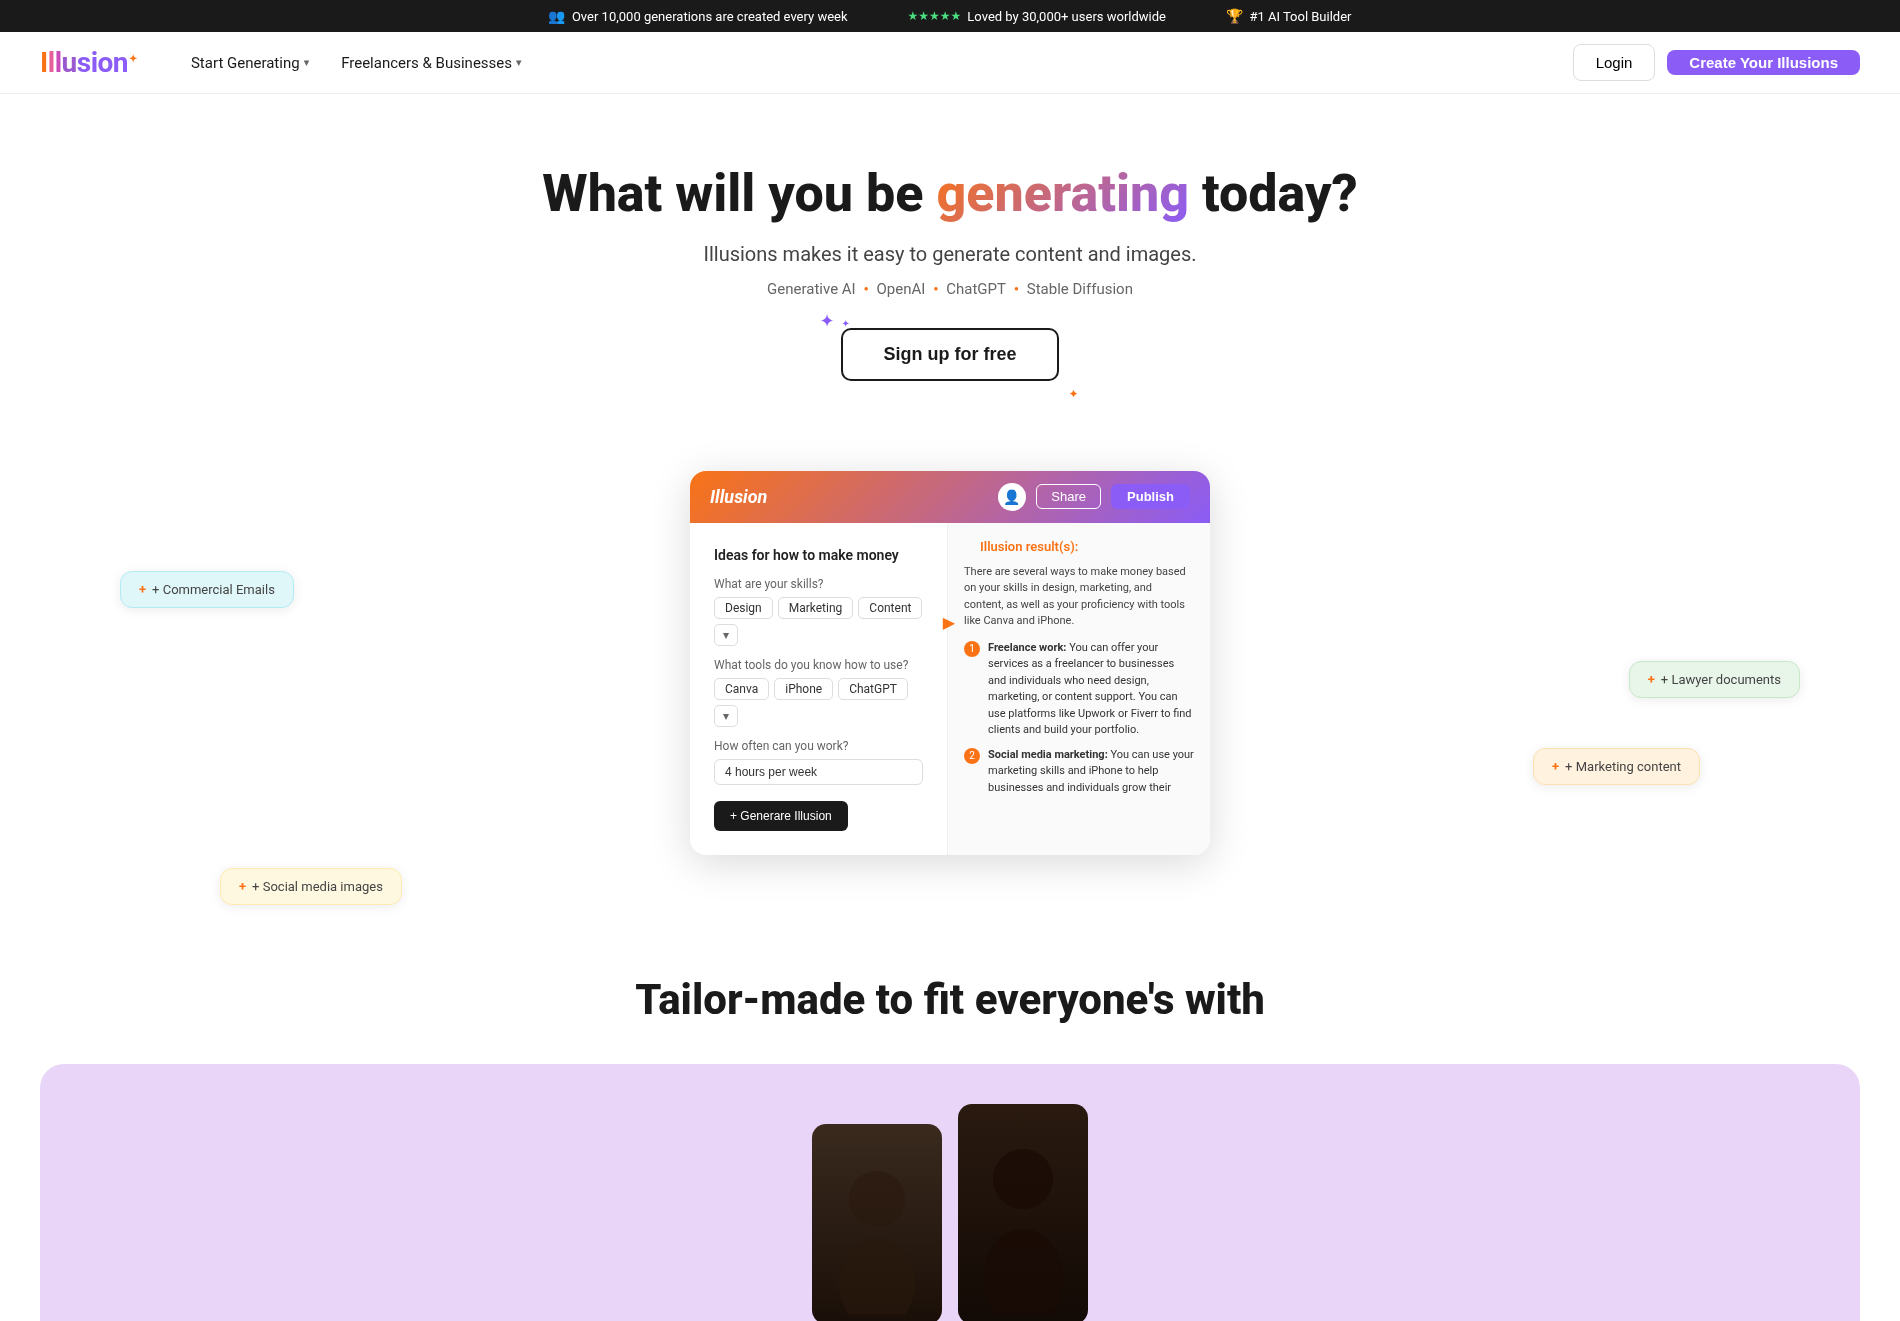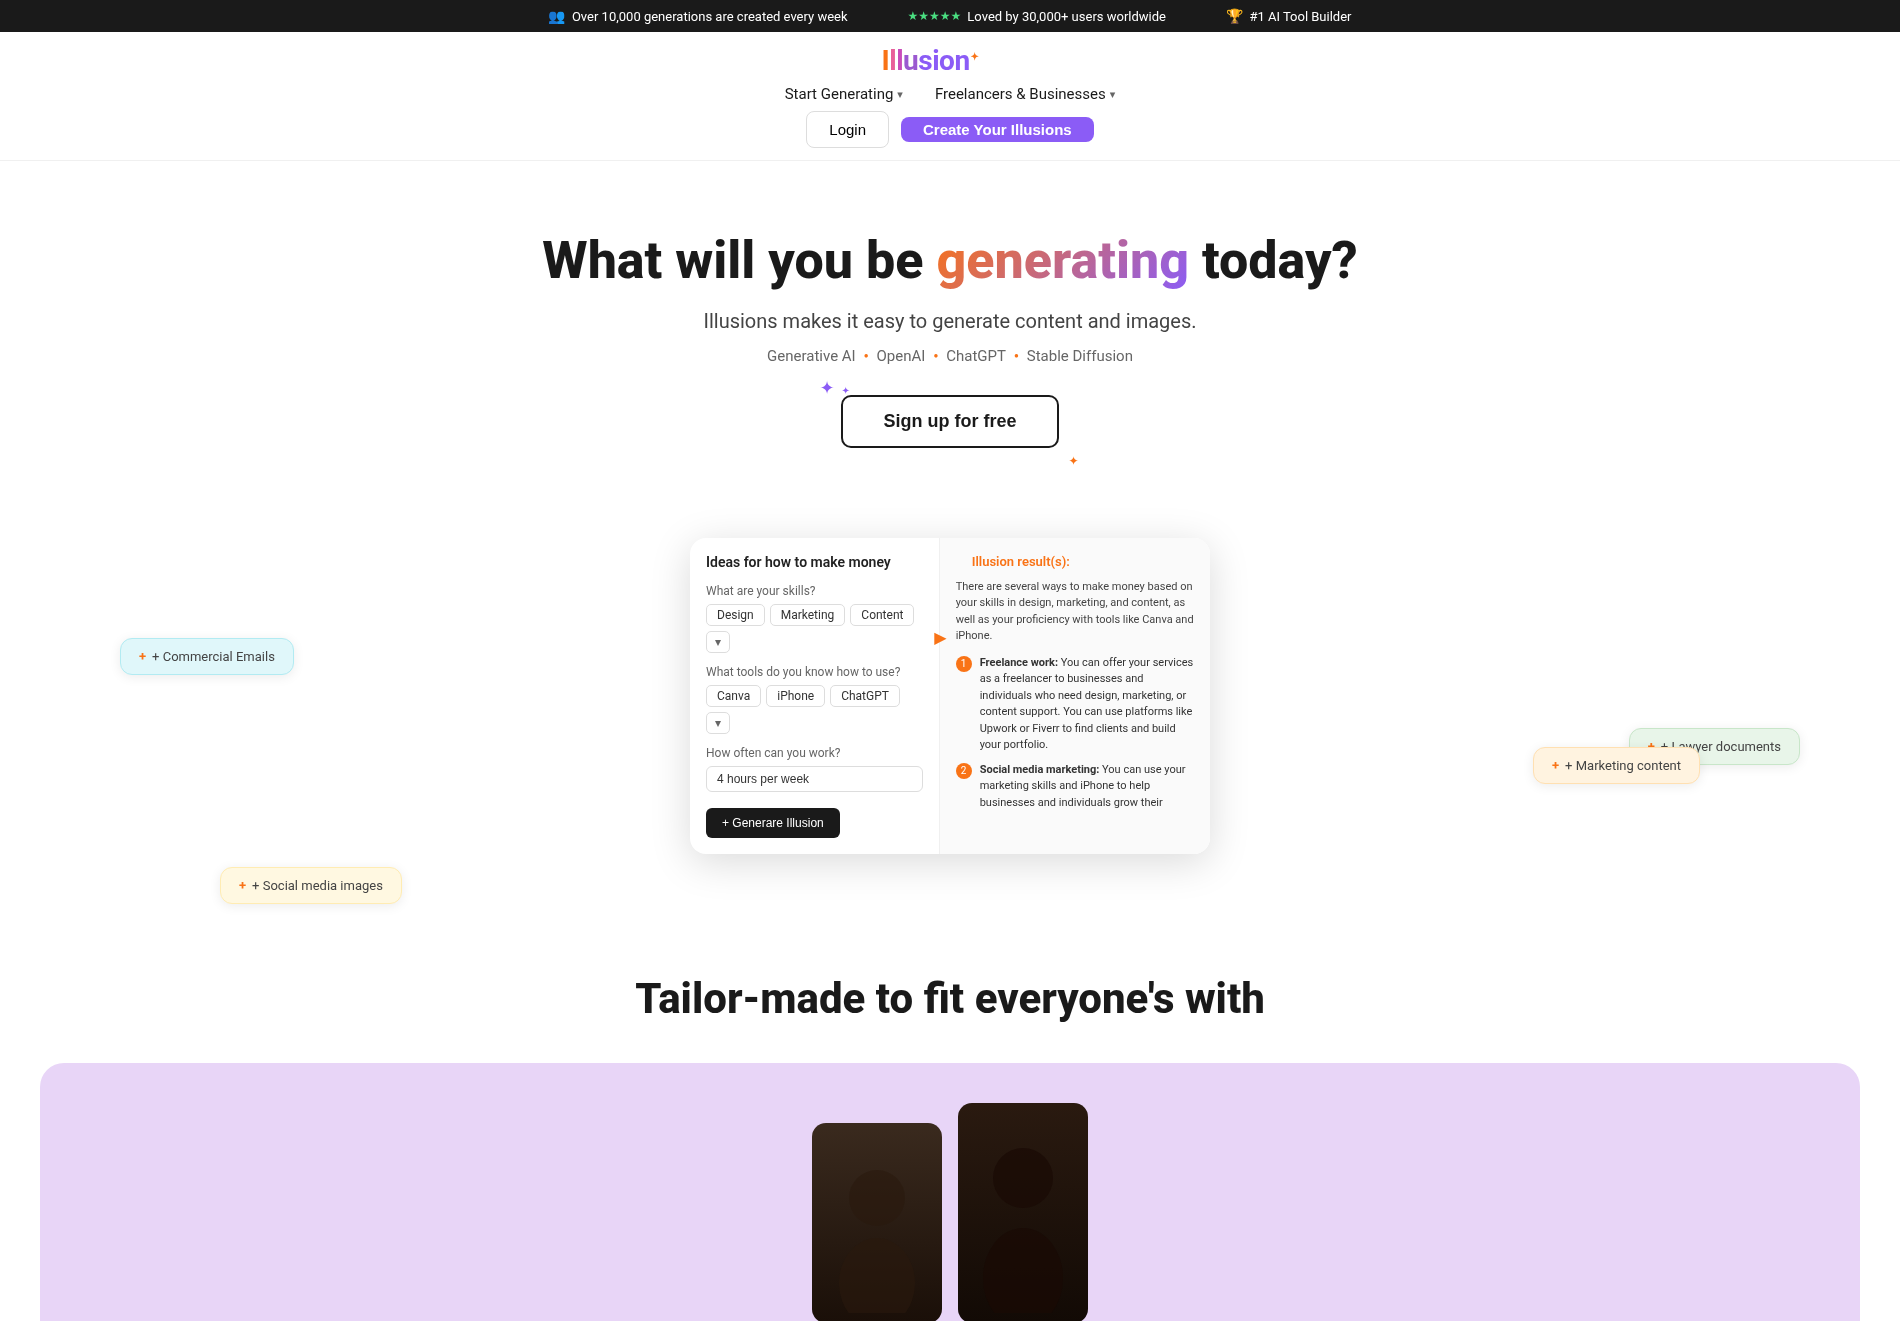--- a/index.html
+++ b/index.html
@@ -27,21 +27,20 @@
     
     .navbar {
       display: flex;
       align-items: center;
       padding: 12px 40px;
       border-bottom: 1px solid #f0f0f0;
       background: #fff;
       position: sticky;
       top: 0;
       z-index: 100;
-      flex-direction: column;
     }
     .logo {
       font-size: 28px;
       font-weight: 700;
       margin-right: 40px;
       letter-spacing: -0.5px;
     }
     .nav-links {
       display: flex;
       align-items: center;
@@ -222,21 +221,21 @@
       cursor: pointer;
       font-weight: 600;
     }
 
     .demo-body {
       display: flex;
       min-height: 280px;
     }
     .demo-left {
       flex: 1;
-      padding: 16px;
+      padding: 24px;
       border-right: 1px solid #f0f0f0;
     }
     .demo-right {
       flex: 1.1;
       padding: 16px;
       background: #fafafa;
     }
     .demo-prompt {
       font-size: 14px;
       font-weight: 600;
@@ -427,20 +426,28 @@
   <div class="floating-card card-marketing">
     <span class="card-plus">+</span>
     <span>+ Marketing content</span>
   </div>
   <div class="floating-card card-social">
     <span class="card-plus">+</span>
     <span>+ Social media images</span>
   </div>
 
   <div class="demo-window">
+    <div class="demo-header">
+      <span class="demo-logo">Illusion</span>
+      <div class="demo-header-actions">
+        <div class="demo-avatar">👤</div>
+        <button class="btn-share">Share</button>
+        <button class="btn-publish">Publish</button>
+      </div>
+    </div>
     <div class="demo-body">
       <div class="demo-left demo-left-relative">
         <div class="demo-prompt">Ideas for how to make money</div>
         
         <span style="position:absolute; right:-8px; top:90px; color:#f97316; font-size:16px; z-index:2;">▶</span>
 
         <div class="demo-field-label">What are your skills?</div>
         <div class="demo-tags">
           <span class="demo-tag">Design</span>
           <span class="demo-tag">Marketing</span>

